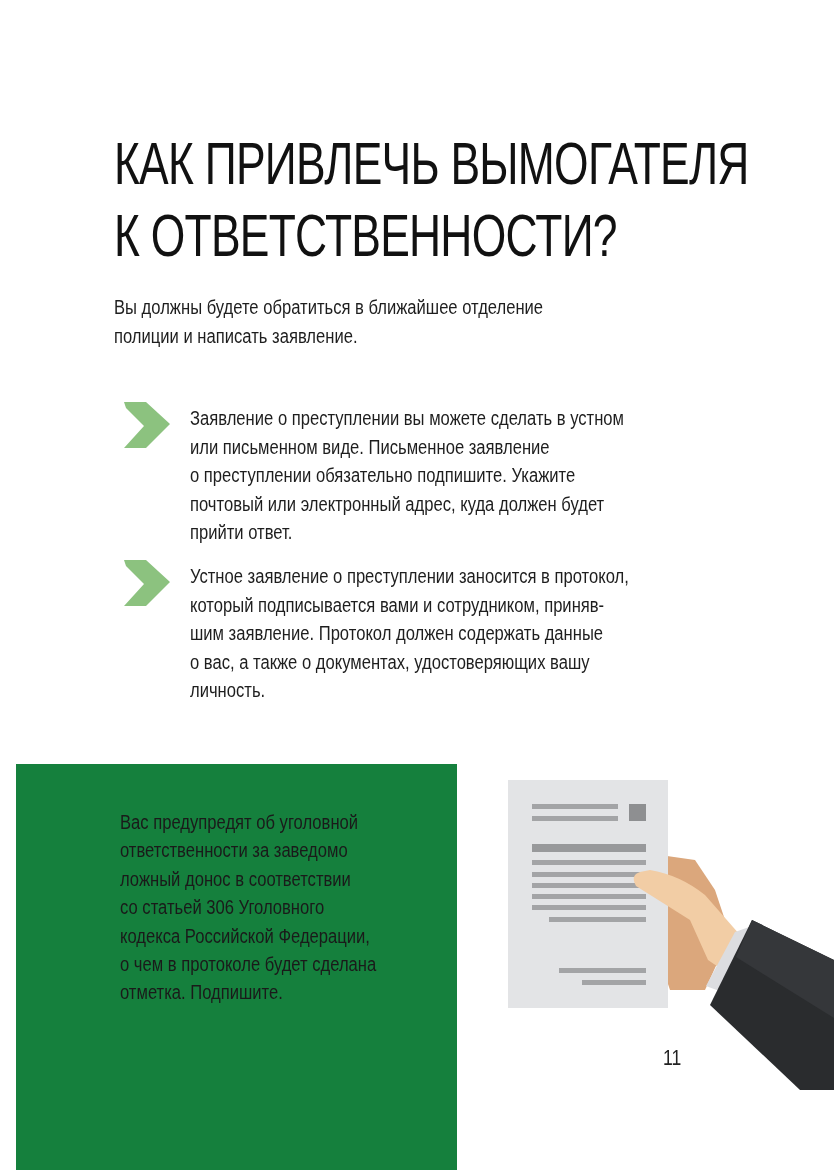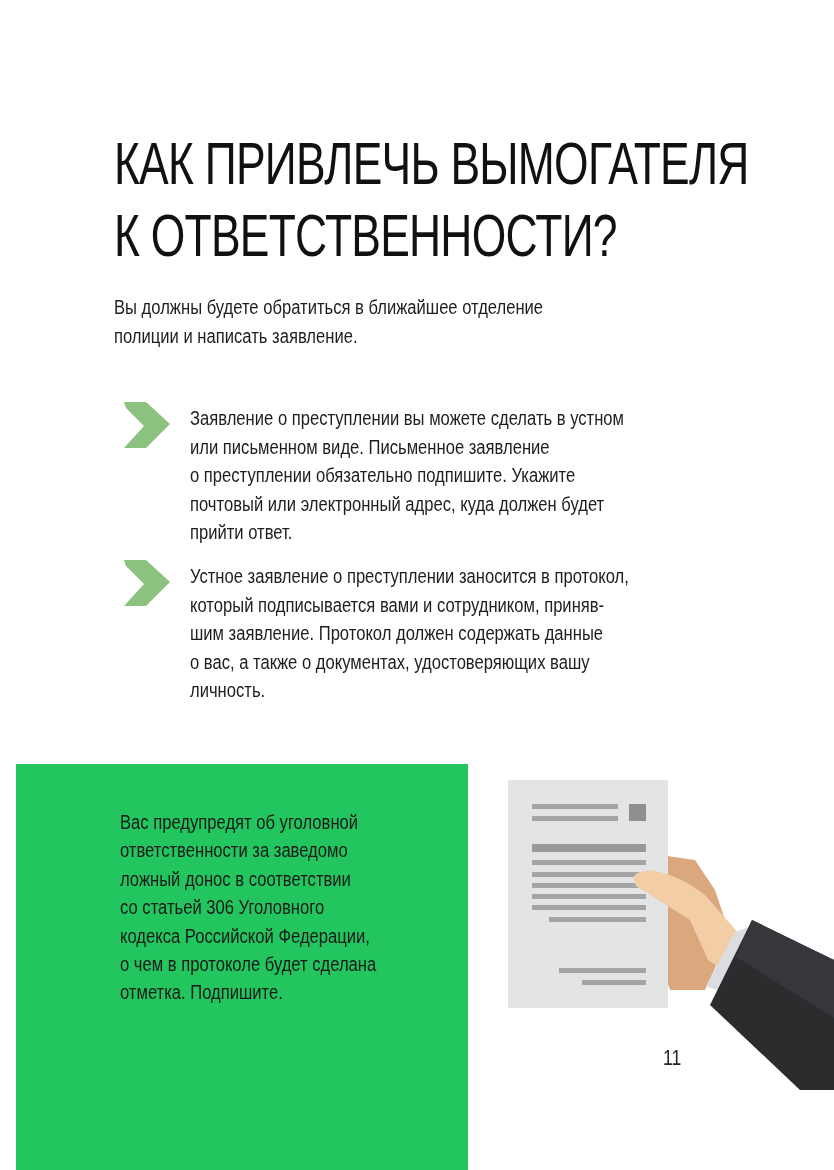--- a/index.html
+++ b/index.html
@@ -13,21 +13,21 @@
     .intro { position: absolute; left: 114px; top: 293px; width: 620px; margin: 0;
              font-size: 20px; line-height: 29px; transform: scaleX(0.83); transform-origin: left top; color: #1e1e1e; }
     .intro span { display: block; white-space: nowrap; }
     .bullet { position: absolute; left: 122px; width: 620px; }
     .bullet .chev { position: absolute; left: 0; top: 0; width: 50px; height: 50px; }
     .bullet .text { position: absolute; left: 68px; top: 4px; font-size: 20px; line-height: 28.5px;
                     transform: scaleX(0.83); transform-origin: left top; color: #1e1e1e; }
     .bullet .text span { display: block; white-space: nowrap; }
     .b1 { top: 400px; }
     .b2 { top: 558px; }
-    .greenbox { position: absolute; left: 16px; top: 764px; width: 441px; height: 406px; background: #22c55e; padding-left: 11px; }
+    .greenbox { position: absolute; left: 16px; top: 764px; width: 441px; height: 406px; background: #15803d; }
     .greenbox .text { position: absolute; left: 104px; top: 44px; font-size: 20px; line-height: 28.4px;
                       transform: scaleX(0.83); transform-origin: left top; color: #1a1a1a; }
     .greenbox .text span { display: block; white-space: nowrap; }
     .illus { position: absolute; left: 490px; top: 760px; width: 344px; height: 330px; }
     .pagenum { position: absolute; left: 663px; top: 1045px; font-size: 22px; color: #222;
                transform: scaleX(0.8); transform-origin: left top; }
   </style>
 </head>
 <body>
 

